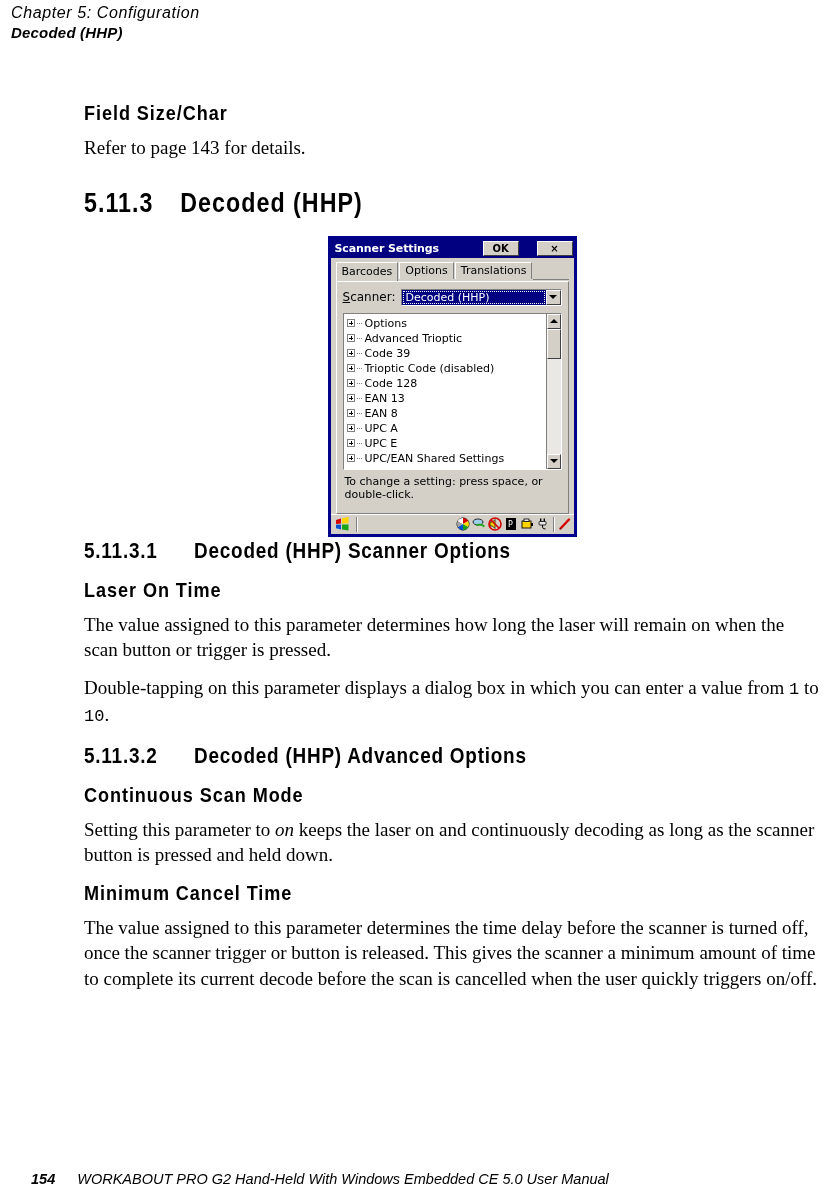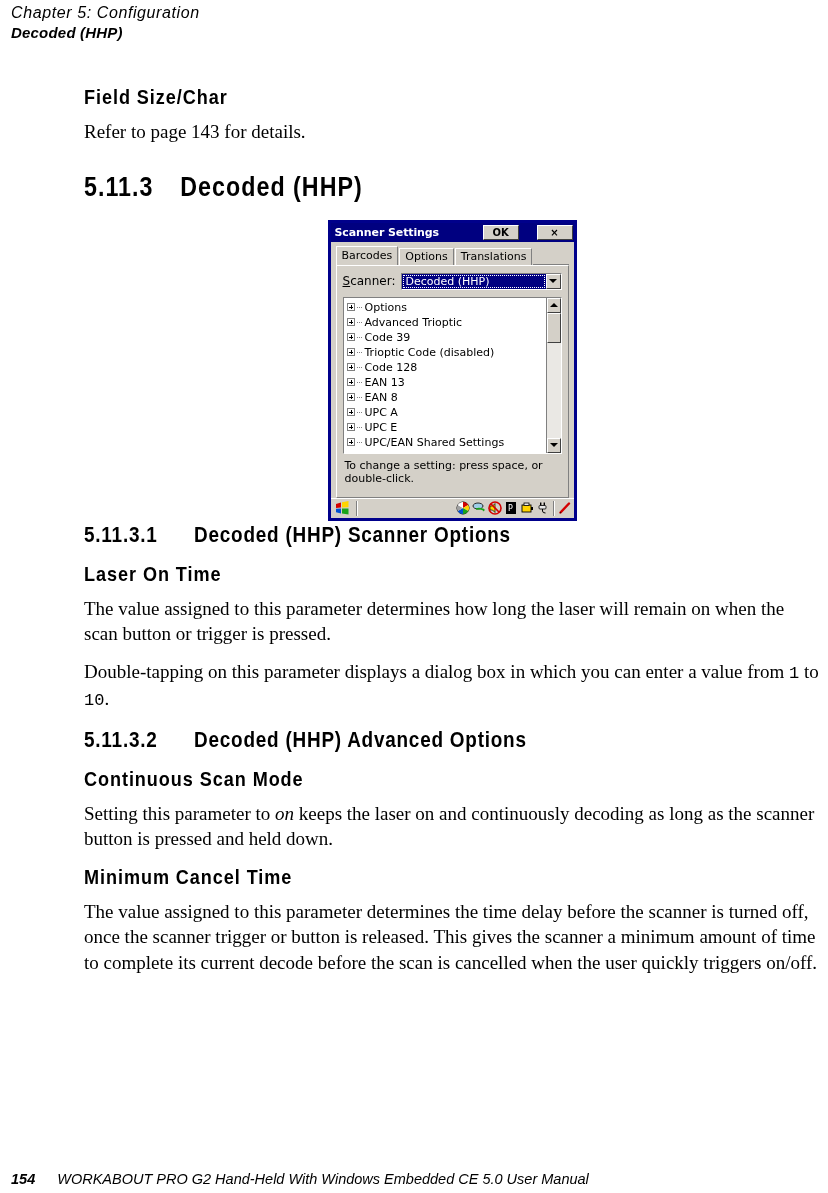--- a/index.html
+++ b/index.html
@@ -39,21 +39,21 @@
     font-size: 15px;
     letter-spacing: 0.2px;
     line-height: 20px;
     white-space: nowrap;
   }
 
   
   .content {
     position: absolute;
     left: 84px;
-    top: 84px;
+    top: 100px;
     width: 736px;
   }
 
   h3.head-a {
     font-family: "Liberation Sans", sans-serif;
     font-weight: bold;
     font-size: 21px;
     letter-spacing: 1.1px;
     margin: 0 0 9px 0;
     line-height: 26px;
@@ -155,21 +155,20 @@
 
   
   .ce-client {
     padding: 4px 5px 0 5px;
     background: #d4d0c8;
   }
 
   
   .ce-tabs {
     display: flex;
-    align-items: flex-end;
     height: 19px;
     position: relative;
   }
   .ce-tab {
     height: 17px;
     padding: 0 5px;
     font-size: 11px;
     color: #000000;
     background: #d4d0c8;
     border-top: 1px solid #ffffff;
@@ -421,20 +420,21 @@
     display: flex;
     align-items: baseline;
     font-family: "Liberation Sans", sans-serif;
     font-style: italic;
     font-size: 14.5px;
     white-space: nowrap;
   }
   .footer-pageno {
     font-weight: bold;
     margin-right: 22px;
+    margin-left: 20px;
   }
   .footer-title { font-weight: normal; }
 </style>
 </head>
 <body>
 
 <div class="page-header">
   <div class="chapter-line">Chapter 5: Configuration</div>
   <div class="header-sub">Decoded (HHP)</div>
 </div>

